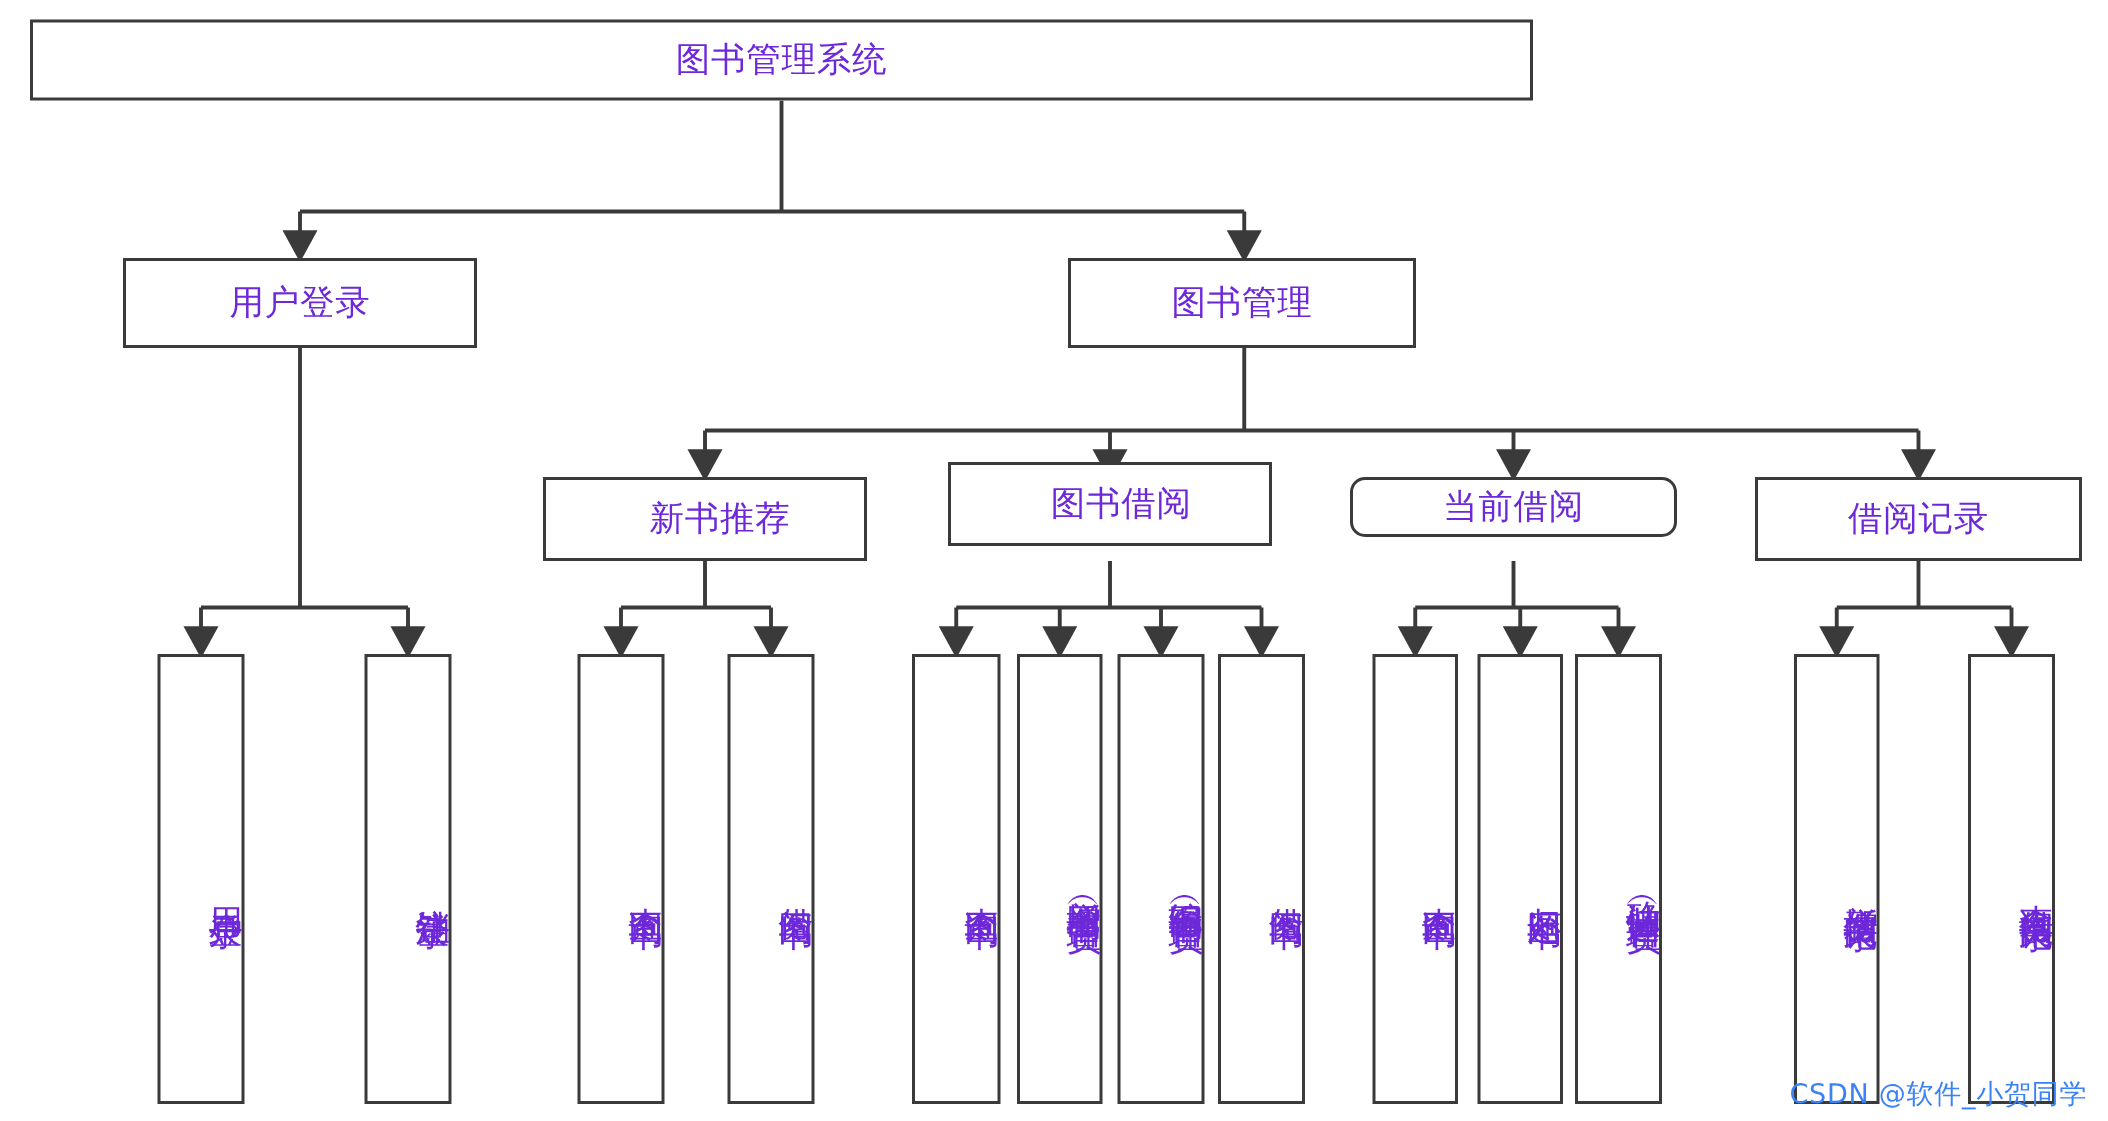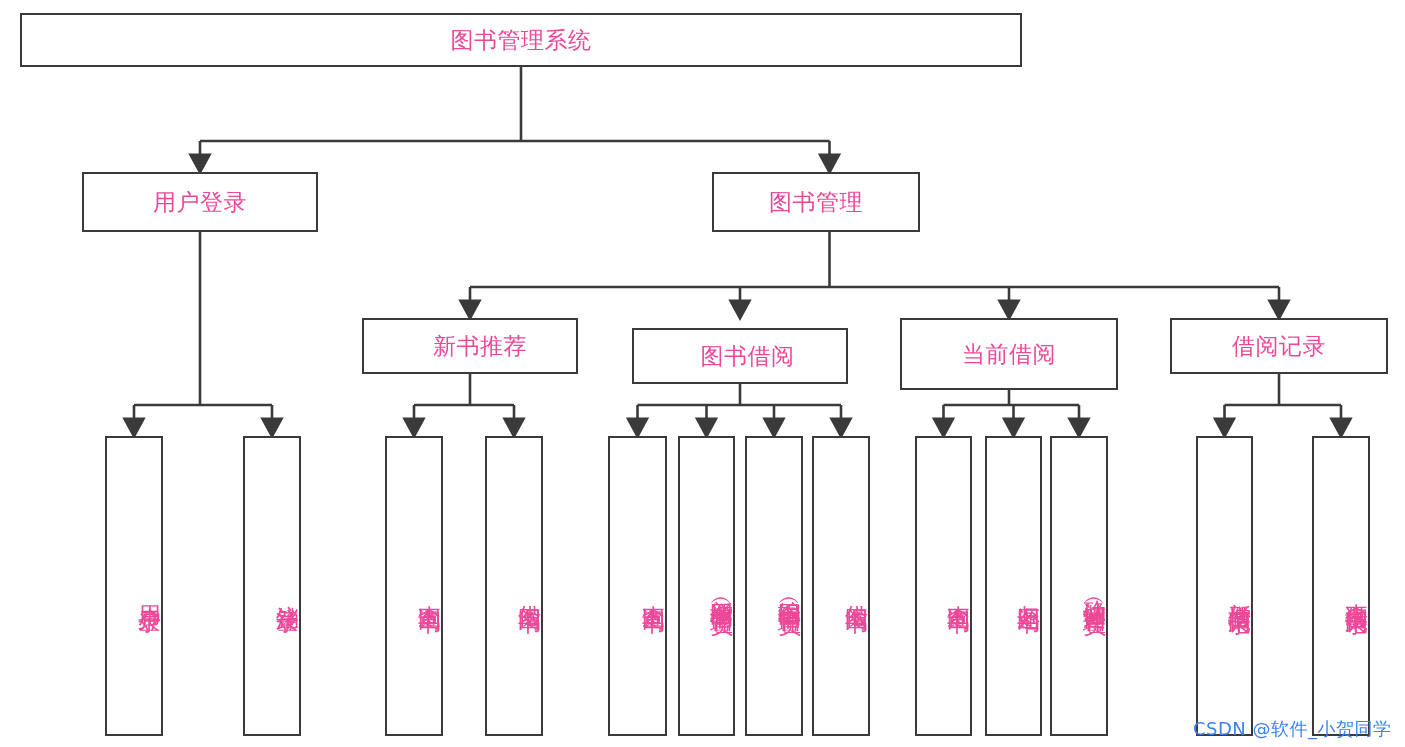--- a/index.html
+++ b/index.html
@@ -25,21 +25,21 @@
     height: 747px;
   }
   .node {
     position: absolute;
     box-sizing: border-box;
     border: 2.4px solid #3a3a3a;
     background: #ffffff;
     display: flex;
     align-items: center;
     justify-content: center;
-    color: #ec4899;
+    color: #6d28d9;
     z-index: 5;
   }
   .node-h {
     font-size: 23px;
     letter-spacing: 0.5px;
     line-height: 1;
     white-space: nowrap;
   }
   .node-v {
     font-size: 23px;
@@ -109,30 +109,30 @@
       </g>
   </svg>
 
   <div id="nodes">
       <div class="node node-h" style="left: 20px; top: 13px; width: 1002px; height: 54px;">
         <span>图书管理系统</span>
       </div>
       <div class="node node-h" style="left: 82px; top: 172px; width: 236px; height: 60px;">
         <span>用户登录</span>
       </div>
-      <div class="node node-h" style="left: 712px; top: 172px; width: 208px; height: 60px;">
+      <div class="node node-h" style="left: 712px; top: 172px; width: 232px; height: 60px;">
         <span>图书管理</span>
       </div>
       <div class="node node-h" style="left: 362px; top: 318px; width: 216px; height: 56px; padding-left: 20px;">
         <span>新书推荐</span>
       </div>
-      <div class="node node-h" style="left: 632px; top: 328px; width: 216px; height: 56px; padding-left: 15px;">
+      <div class="node node-h" style="left: 632px; top: 308px; width: 216px; height: 56px; padding-left: 15px;">
         <span>图书借阅</span>
       </div>
-      <div class="node node-h" style="left: 900px; top: 318px; width: 218px; height: 72px;">
+      <div class="node node-h" style="left: 900px; top: 318px; width: 218px; height: 40px; border-radius: 10px;">
         <span>当前借阅</span>
       </div>
       <div class="node node-h" style="left: 1170px; top: 318px; width: 218px; height: 56px; text-align: right;">
         <span>借阅记录</span>
       </div>
       <div class="node node-v" style="left: 105px; top: 436px; width: 58px; height: 300px;">
         <span>用户登录</span>
       </div>
       <div class="node node-v" style="left: 243px; top: 436px; width: 58px; height: 300px;">
         <span>注销登录</span>

